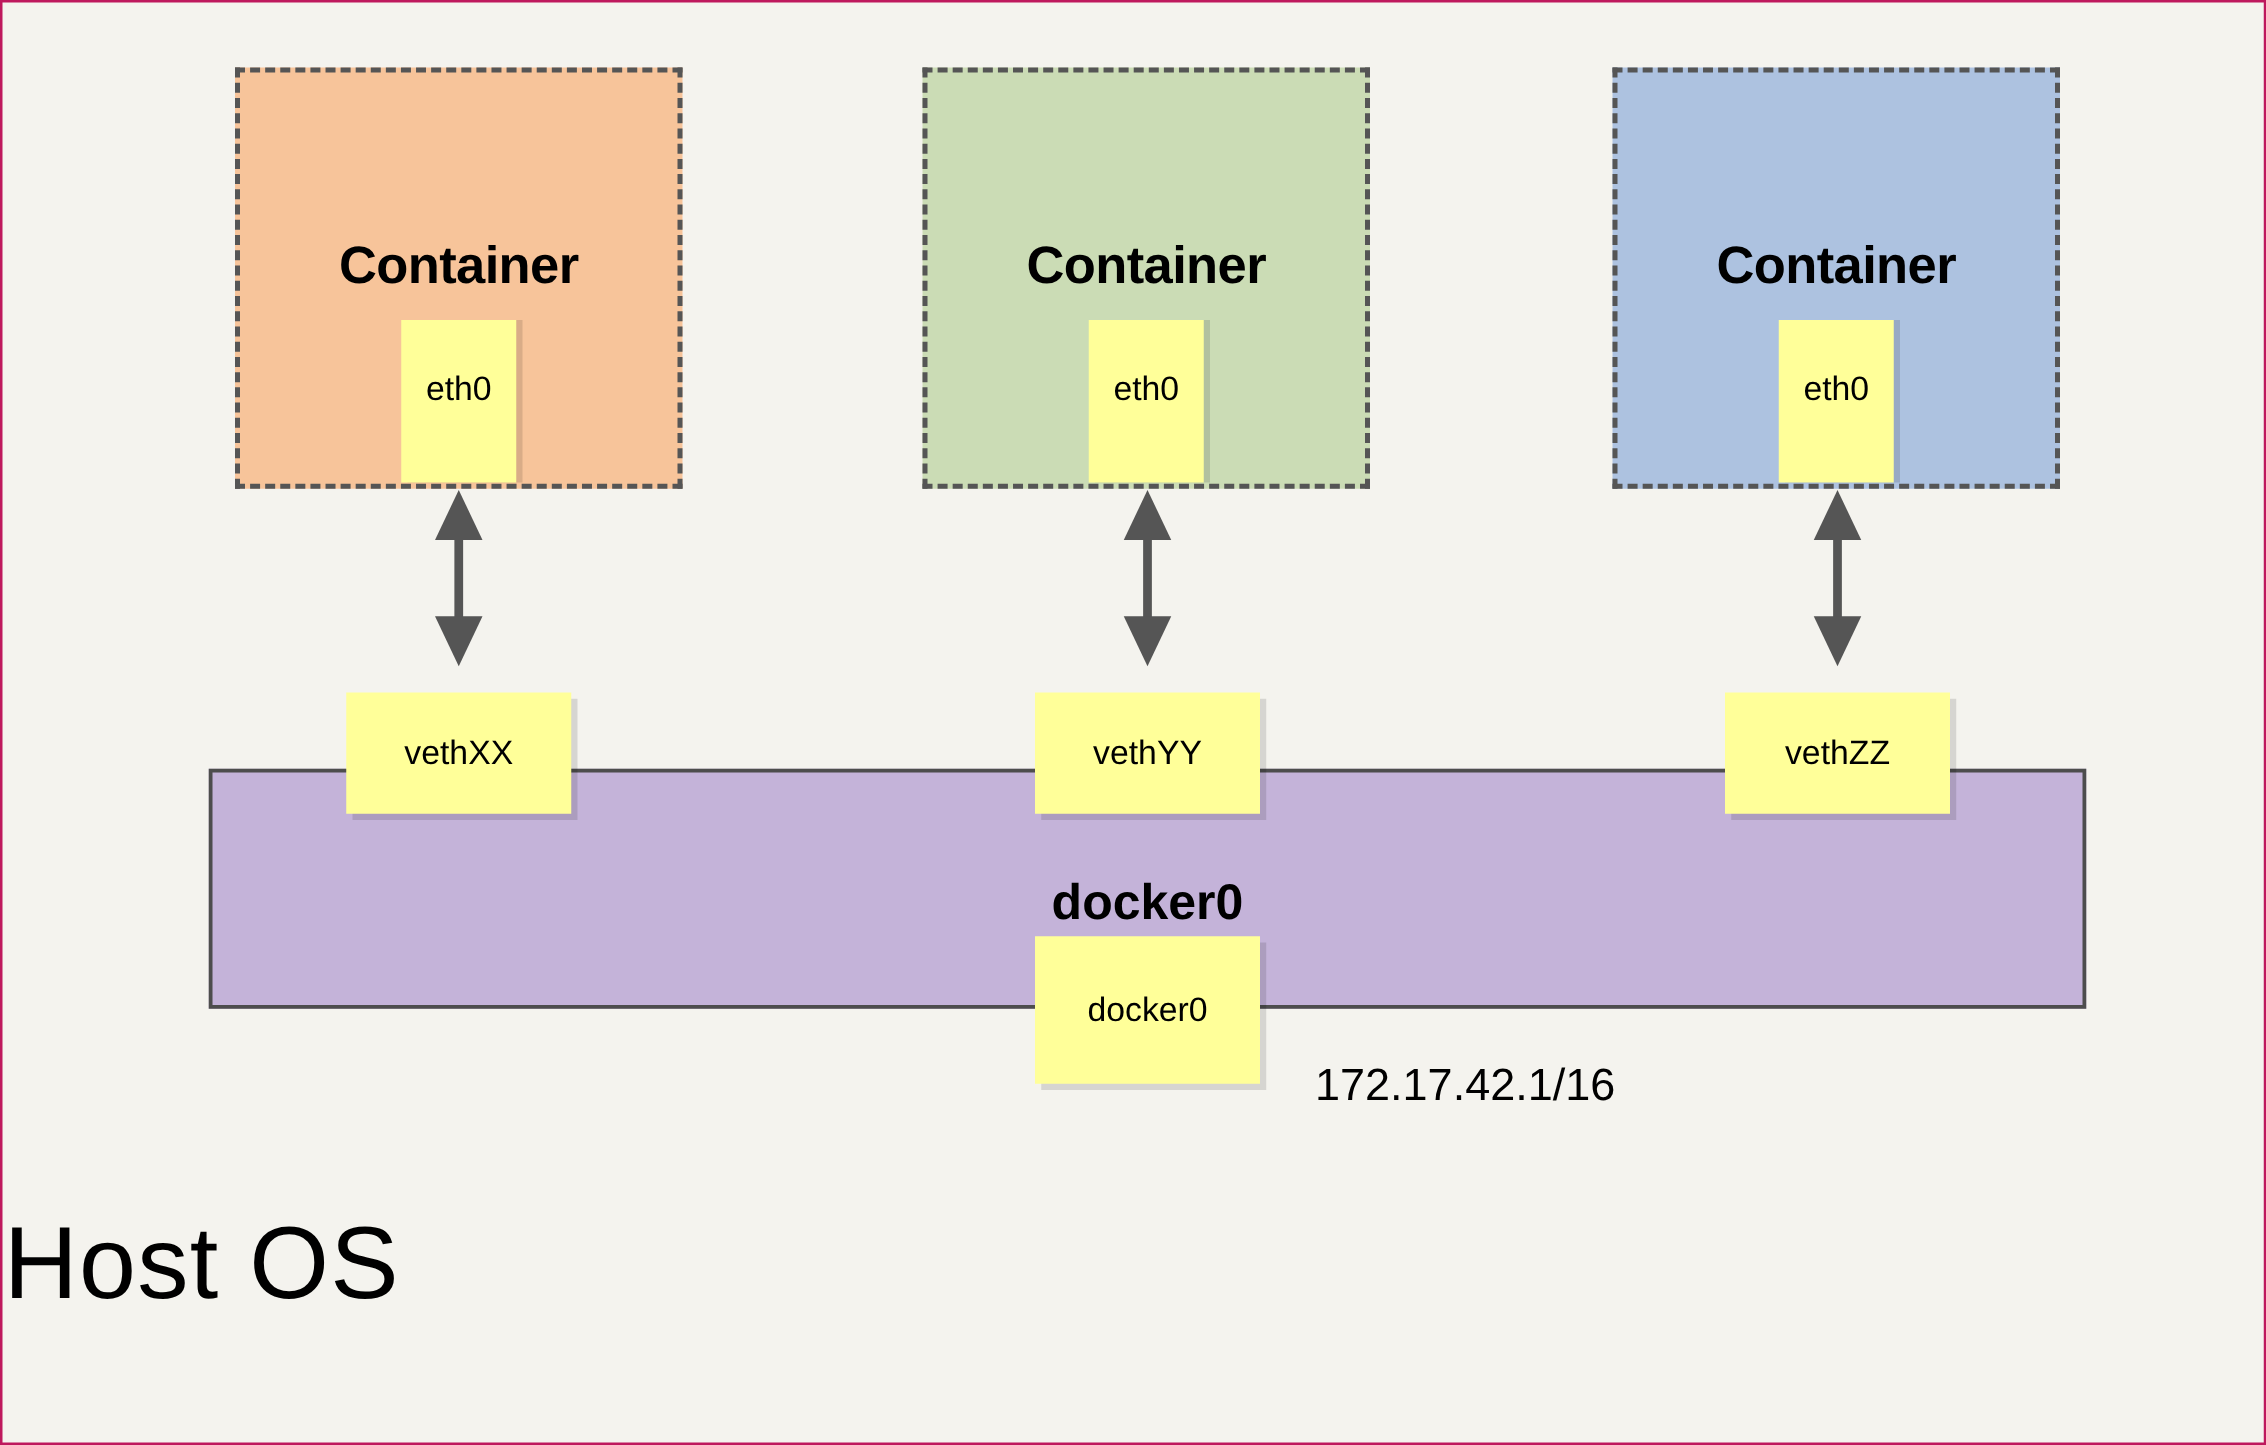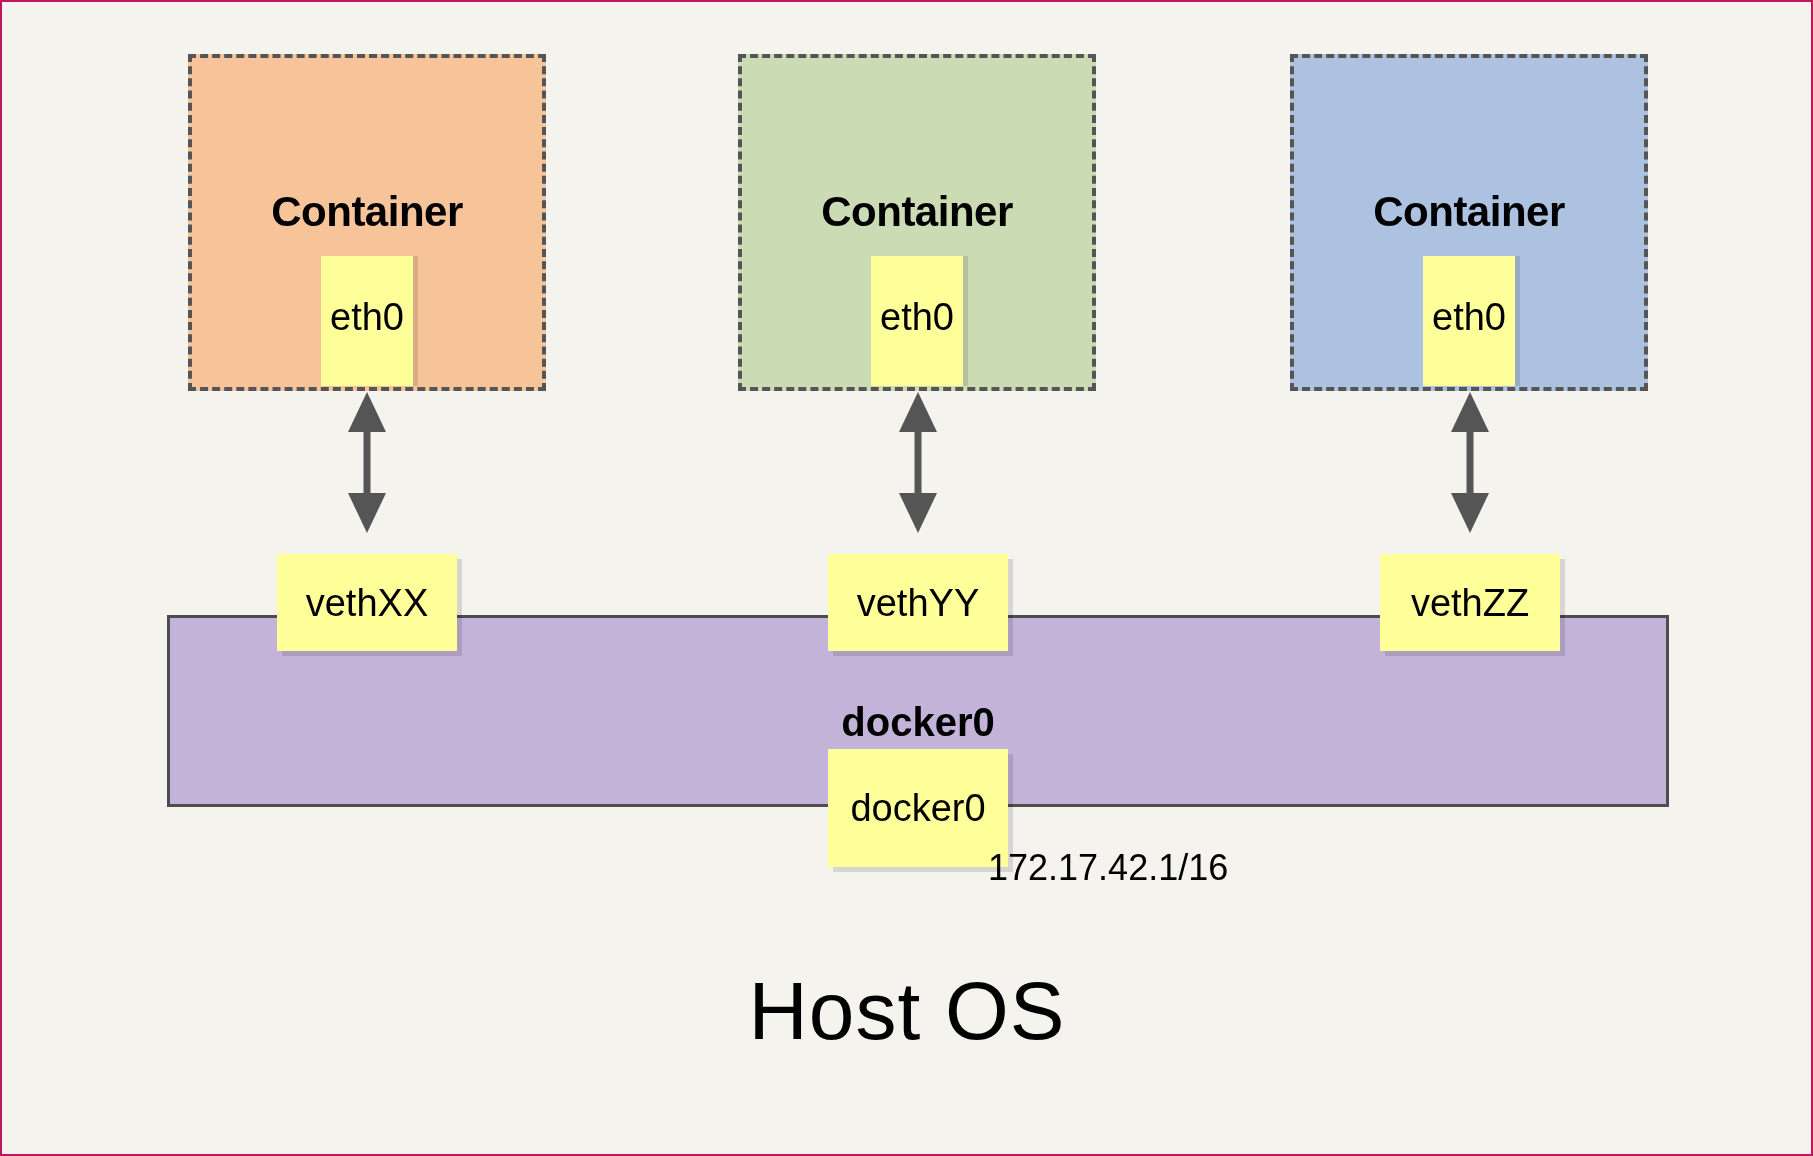--- a/index.html
+++ b/index.html
@@ -43,21 +43,21 @@
     letter-spacing: -0.5px;
   }
 
   
   .chip {
     position: absolute;
     box-sizing: border-box;
     background: #ffff99;
     box-shadow: 5px 5px 0 rgba(0,0,0,0.12);
     color: #000000;
-    font-size: 38px;
+    font-size: 27px;
     display: flex;
     align-items: center;
     justify-content: center;
     line-height: 1;
   }
   
   .chip-eth0 {
     width: 92px;
     height: 130px;
     top: 198px;
@@ -108,21 +108,20 @@
   .arrow-svg {
     position: absolute;
     z-index: 2;
   }
 
   
   #host-os-label {
     position: absolute;
     left: 1px;
     right: 0;
-    text-align: center;
     font-size: 82px;
     font-weight: 400;
     color: #000000;
     letter-spacing: 1px;
   }
 </style>
 </head>
 <body>
 
 <div id="diagram-frame">
@@ -179,17 +178,17 @@
   </div>
 
   <div class="chip chip-veth" style="left:826px; top:552px;">
     <span>vethYY</span>
   </div>
 
   <div class="chip" id="chip-docker0" style="left:826px; top:747px;">
     <span>docker0</span>
   </div>
 
-  <div id="docker0-ip" style="left:986px; top:845px;">172.17.42.1/16</div>
+  <div id="docker0-ip" style="left:1050px; top:845px;">172.17.42.1/16</div>
 
   <div id="host-os-label" style="top:962px;">Host OS</div>
 
 </div>
 
 </body></html>

